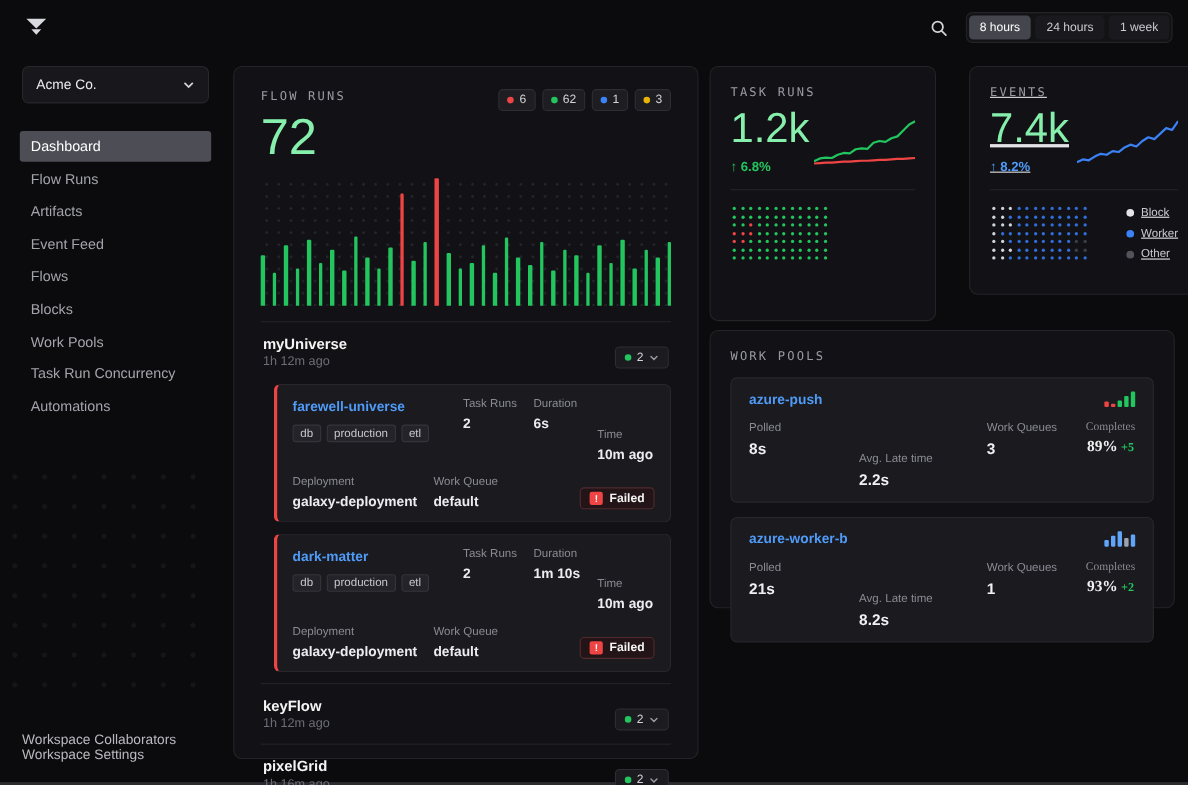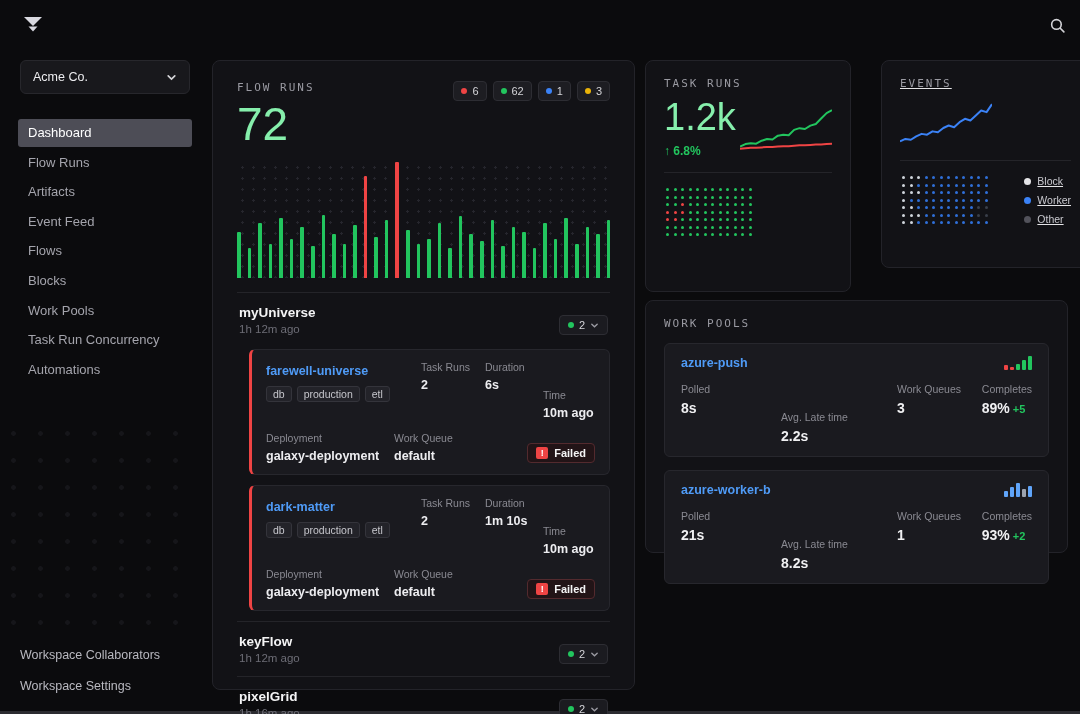--- a/index.html
+++ b/index.html
@@ -20,21 +20,21 @@
   .seg { font-family:"Liberation Sans", sans-serif; font-size:11px; color:#c9c9cf; background:#1a1a1e; border:none; border-radius:4px; padding:5px 10px; cursor:pointer; }
   .seg.active { background:#45454d; color:#ffffff; }
 
   
   .sidebar { position:absolute; top:50px; left:0; width:210px; bottom:0; }
   .pattern { position:absolute; left:0; right:10px; top:370px; bottom:64px; background-image:radial-gradient(#16161a 2px, transparent 2.6px); background-size:27px 27px; pointer-events:none; }
   .ws-select { margin:10px 20px 24px; height:34px; background:#18181c; border:1px solid #27272c; border-radius:6px; display:flex; align-items:center; justify-content:space-between; padding:0 12px; font-size:12.5px; color:#ececef; cursor:pointer; }
   .nav { display:flex; flex-direction:column; }
   .nav-item { margin:1px 18px; padding:6px 10px; font-size:13px; color:#a4a4ac; border-radius:3px; cursor:pointer; line-height:1.2; }
   .nav-item.active { background:#4d4d56; color:#ffffff; }
-  .sidebar-footer { position:absolute; left:20px; bottom:18px; display:flex; flex-direction:column; gap:17px; }
+  .sidebar-footer { position:absolute; left:20px; bottom:18px; display:flex; flex-direction:column; }
   .foot-item { font-size:12.5px; color:#b9b9c0; cursor:pointer; }
 
   
   .panel { position:absolute; background:#121216; border:1px solid #232329; border-radius:8px; }
   .panel-title { font-family:"DejaVu Sans Mono", monospace; font-size:11px; letter-spacing:2px; color:#9a9aa2; }
   .flow-panel  { left:212px; top:60px; width:423px; height:630px; padding:20px 24px; }
   .task-panel  { left:645px; top:60px; width:206px; height:232px; padding:16px 18px; }
   .events-panel{ left:881px; top:60px; width:209px; height:208px; padding:16px 18px;text-decoration:underline; }
   .pools-panel { left:645px; top:300px; width:423px; height:253px; padding:16px 18px; }
 
@@ -89,21 +89,21 @@
 
   
   .pool-card { margin-top:13px; background:#1a1a1f; border:1px solid #27272d; border-radius:6px; padding:12px 16px; cursor:pointer; }
   .pool-head { display:flex; justify-content:space-between; align-items:center; }
   .mini-bars { display:flex; align-items:flex-end; gap:2px; width:28px; height:14px; }
   .mini-bars i { flex:1; border-radius:1px; min-height:2px; }
   .pool-stats { display:flex; margin-top:13px; }
   .stat label { display:block; font-size:10.5px; color:#8a8a92; }
   .stat b { display:block; margin-top:5px; font-size:14px; font-weight:700; color:#f0f0f2; }
   .stat.w1 { width:100px; } .stat.w2 { width:116px;margin-top:28px; } .stat.w3 { flex:1; }
-  .stat.right { text-align:left; }
+  .stat.right { text-align:center;font-family:Liberation Serif, serif; }
   .plus { font-style:normal; font-size:11px; color:#22c55e; margin-left:3px; font-weight:700; }
 </style>
 </head>
 <body>
 
 <div class="app">
 
   <header class="topbar">
     <div class="logo">
       <svg width="24" height="24" viewBox="0 0 24 24">
@@ -111,20 +111,25 @@
         <path d="M7.5 13.5 L16.5 13.5 L12 18.5 Z" fill="#d9d9e0"></path>
       </svg>
     </div>
     <div class="topbar-right">
       <span class="search-btn">
         <svg width="17" height="17" viewBox="0 0 16 16" fill="none" stroke="#d4d4d8" stroke-width="1.5" stroke-linecap="round">
           <circle cx="7" cy="7" r="4.5"></circle>
             <path d="M10.6 10.6 L14 14"></path>
         </svg>
       </span>
+      <div class="time-seg">
+        <button class="seg active">8 hours</button>
+        <button class="seg">24 hours</button>
+        <button class="seg">1 week</button>
+      </div>
     </div>
   </header>
 
   <aside class="sidebar">
     <div class="pattern"></div>
     <div class="ws-select">
       <span>Acme Co.</span>
       <svg width="11" height="11" viewBox="0 0 10 10">
         <path d="M2 3.5 L5 6.5 L8 3.5" fill="none" stroke="#d4d4d8" stroke-width="1.5" stroke-linecap="round"></path>
       </svg>
@@ -436,20 +441,24 @@
           <i style="background: rgb(34, 197, 94);"></i>
           <i style="background: rgb(34, 197, 94);"></i>
           <i style="background: rgb(34, 197, 94);"></i>
         </div>
     </div>
   </section>
 
   <section class="panel events-panel">
     <div class="panel-title">EVENTS</div>
     <div class="stat-row">
+      <div>
+        <div class="big-num md">7.4k</div>
+        <div class="delta" style="color: rgb(79, 155, 247);">↑ 8.2%</div>
+      </div>
       <svg class="spark" viewBox="0 0 100 44" preserveAspectRatio="none">
           <polyline points="0.0,39.6 5.9,37.2 11.8,38.0 17.6,34.8 23.5,32.4 29.4,33.2 35.3,30.0 41.2,30.8 47.1,26.8 52.9,24.4 58.8,26.0 64.7,21.2 70.6,18.0 76.5,19.6 82.4,14.8 88.2,10.0 94.1,11.6 100.0,4.0" fill="none" stroke="#3b82f6" stroke-width="2" vector-effect="non-scaling-stroke" stroke-linejoin="round"></polyline>
         </svg>
     </div>
     <hr class="small-div">
     <div class="dots-row">
       <div class="dots">
           <i style="background: rgb(207, 212, 218);"></i>
           <i style="background: rgb(207, 212, 218);"></i>
           <i style="background: rgb(207, 212, 218);"></i>

